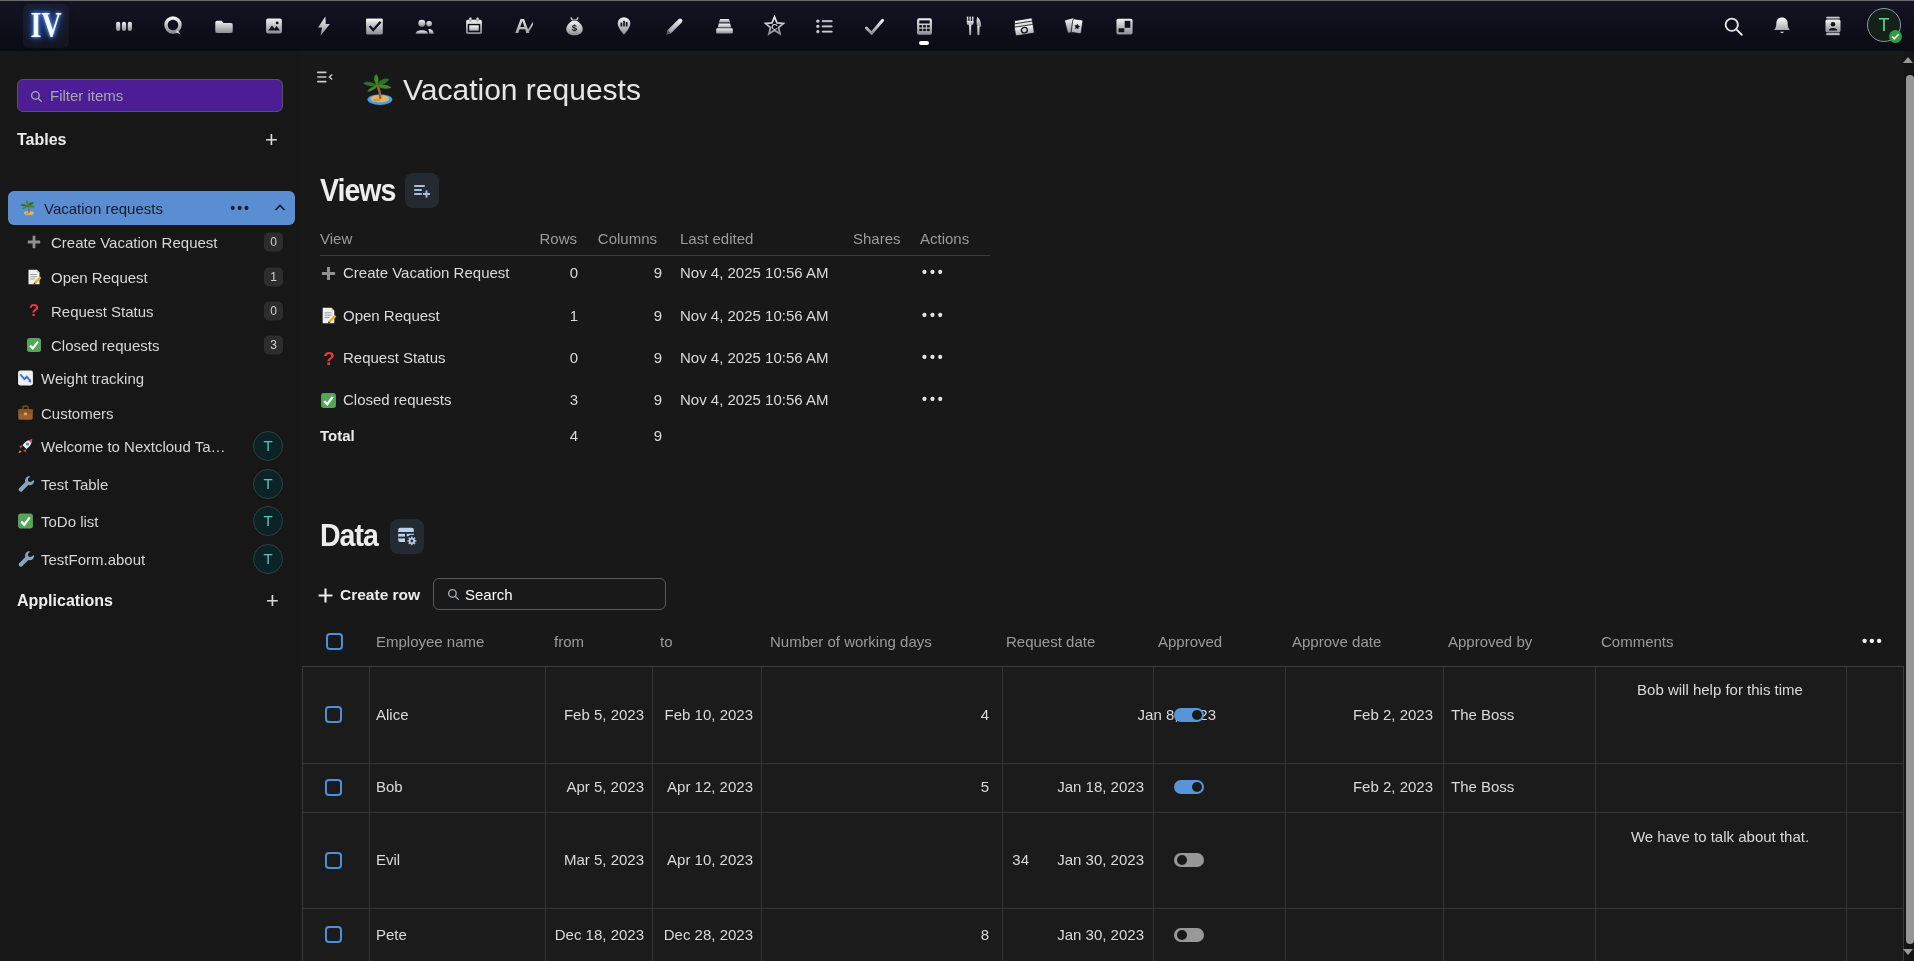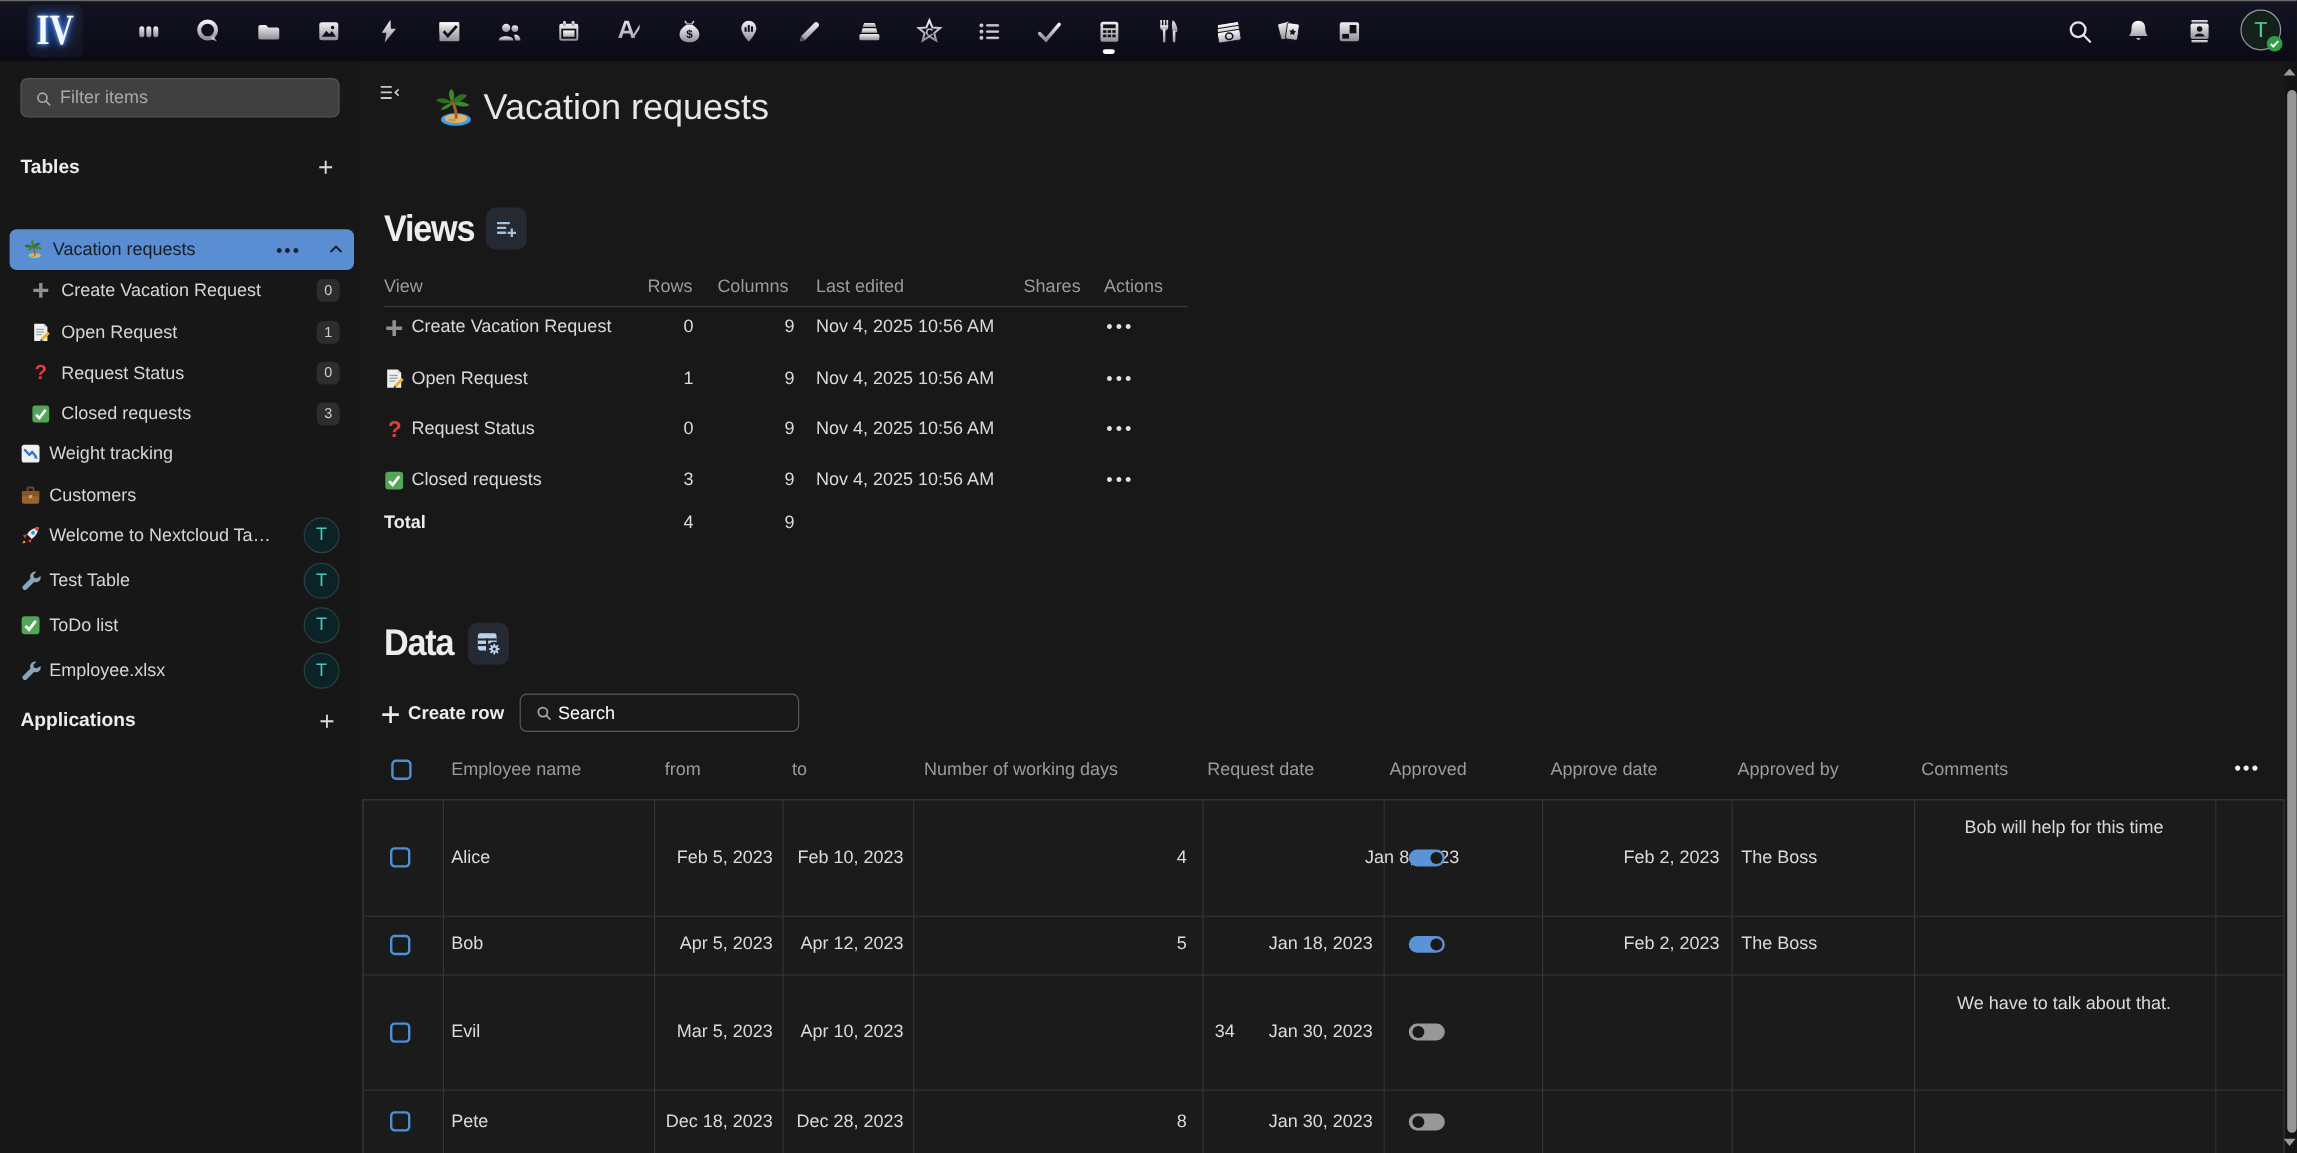--- a/index.html
+++ b/index.html
@@ -10,21 +10,21 @@
 #topbar { position:absolute; left:0; top:1px; width:1914px; height:50px; background:linear-gradient(#131322,#0b0b16); z-index:5; }
 #logo { position:absolute; left:23px; top:3px; width:46px; height:44px; background:rgba(255,255,255,0.04); border-radius:6px; text-align:center; line-height:42px; font-family:"Liberation Serif", serif; font-weight:bold; font-size:36px; color:#f4f8ff; text-shadow:0 0 4px #7fb2ff,0 0 9px #2f6fe0,0 0 14px #1d51c0; }
 .tbi { position:absolute; top:2px; width:48px; height:46px; display:flex; align-items:center; justify-content:center; }
 .tbdot { position:absolute; top:38px; width:10px; height:4px; border-radius:2px; background:#fff; }
 
 #sbtrack { position:absolute; right:0; top:51px; width:10px; height:910px; background:#141414; z-index:8; }
 #sbthumb { position:absolute; right:0px; top:24px; width:8px; height:869px; background:#969696; border-radius:4px; }
 .sbarr { position:absolute; right:1px; width:0; height:0; border-left:5px solid transparent; border-right:5px solid transparent; }
 
 #sidebar { position:absolute; left:0; top:51px; width:300px; height:910px; background:#171717; }
-#filter { position:absolute; left:17px; top:14px; width:266px; height:33px; background:#404040; border:1px solid #565656; border-radius:6px; color:#a4a9af; font-size:15px; line-height:31px; padding-left:32px; }
+#filter { position:absolute; left:17px; top:28px; width:266px; height:33px; background:#4c1d95; border:1px solid #565656; border-radius:6px; color:#a4a9af; font-size:15px; line-height:31px; padding-left:32px; }
 .shead { position:absolute; left:17px; font-size:16px; font-weight:bold; color:#ededed; }
 .splus { position:absolute; font-size:22px; font-weight:300; color:#d8d8d8; }
 .srow { position:absolute; left:8px; width:287px; height:34px; }
 .sico { position:absolute; left:9px; top:50%; transform:translateY(-50%); width:17px; height:17px; }
 .sico2 { position:absolute; left:18px; top:50%; transform:translateY(-50%); width:16px; height:16px; }
 .stxt { position:absolute; left:33px; top:50%; transform:translateY(-50%); font-size:15px; color:#d6d6d6; white-space:nowrap; }
 .stxt2 { position:absolute; left:43px; top:50%; transform:translateY(-50%); font-size:15px; color:#d6d6d6; white-space:nowrap; }
 .sbadge { position:absolute; right:12px; top:50%; transform:translateY(-50%); min-width:19px; height:19px; background:#2d2d2d; border-radius:5px; color:#cfcfcf; font-size:12px; text-align:center; line-height:19px; padding:0 2px; }
 .schev { position:absolute; right:8px; top:50%; transform:translateY(-50%); color:#c8c8c8; }
 .savatar { position:absolute; right:12px; top:50%; transform:translateY(-50%); width:30px; height:30px; border-radius:50%; background:#0b2326; border:1px solid #2e3f40; color:#52c4bc; font-size:15px; text-align:center; line-height:28px; }
@@ -362,21 +362,21 @@
         <rect x="1" y="1" width="14" height="14" rx="2.5" fill="#53a558"></rect>
         <path d="M4 8.6 L6.8 11.4 L12 4.6" fill="none" stroke="#fff" stroke-width="2.2"></path>
       </svg>
   <div class="stxt">ToDo list</div>
   <div class="savatar">T</div>
 </div>
 <div class="srow" style="top:491px">
   <svg class="sico" viewBox="0 0 16 16">
         <path d="M15.9 4.3 a3.9 3.9 0 0 1 -5.2 4.6 l-5.9 5.9 a2 2 0 0 1 -2.8 -2.8 l5.9 -5.9 a3.9 3.9 0 0 1 4.6 -5.2 l-2.3 2.3 l0.4 2.4 l2.4 0.4 Z" fill="#87a6bd"></path>
       </svg>
-  <div class="stxt">Employee.xlsx</div>
+  <div class="stxt">TestForm.about</div>
   <div class="savatar">T</div>
 </div>
 <div class="shead" style="top:541px">Applications</div>
 <div class="splus" style="left:266px;top:537px">+</div>
 </div>
 <div id="main">
 <svg style="position:absolute;left:17px;top:20px" width="16" height="12" viewBox="0 0 16 12">
       <rect x="0" y="0.6" width="9.6" height="1.6" rx="0.8" fill="#c9c9c9"></rect>
       <rect x="0" y="5.2" width="9.6" height="1.6" rx="0.8" fill="#c9c9c9"></rect>
       <rect x="0" y="9.8" width="9.6" height="1.6" rx="0.8" fill="#c9c9c9"></rect>

